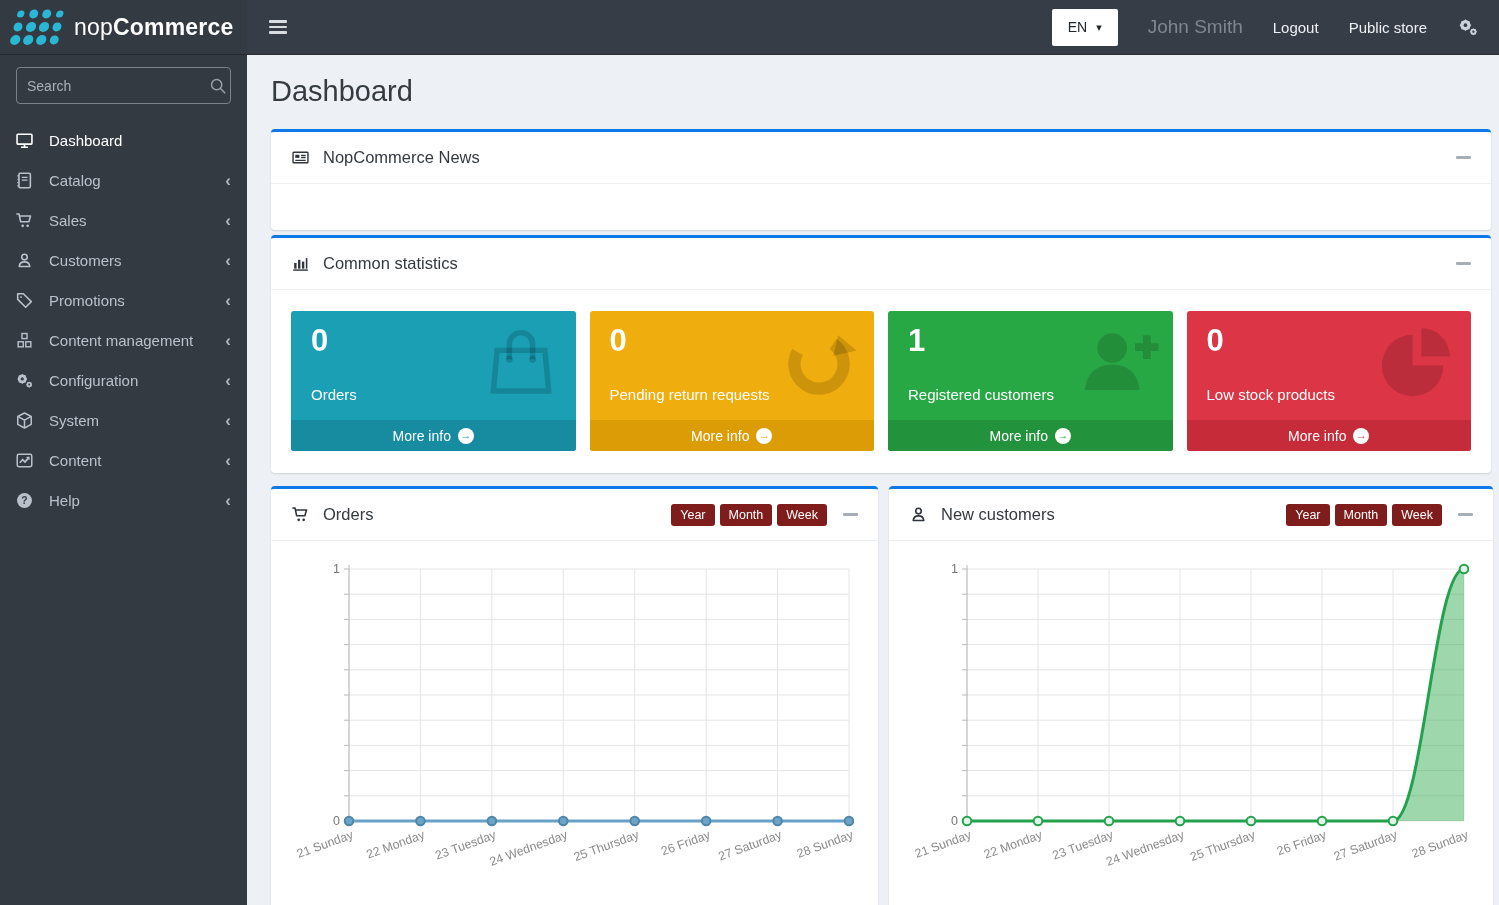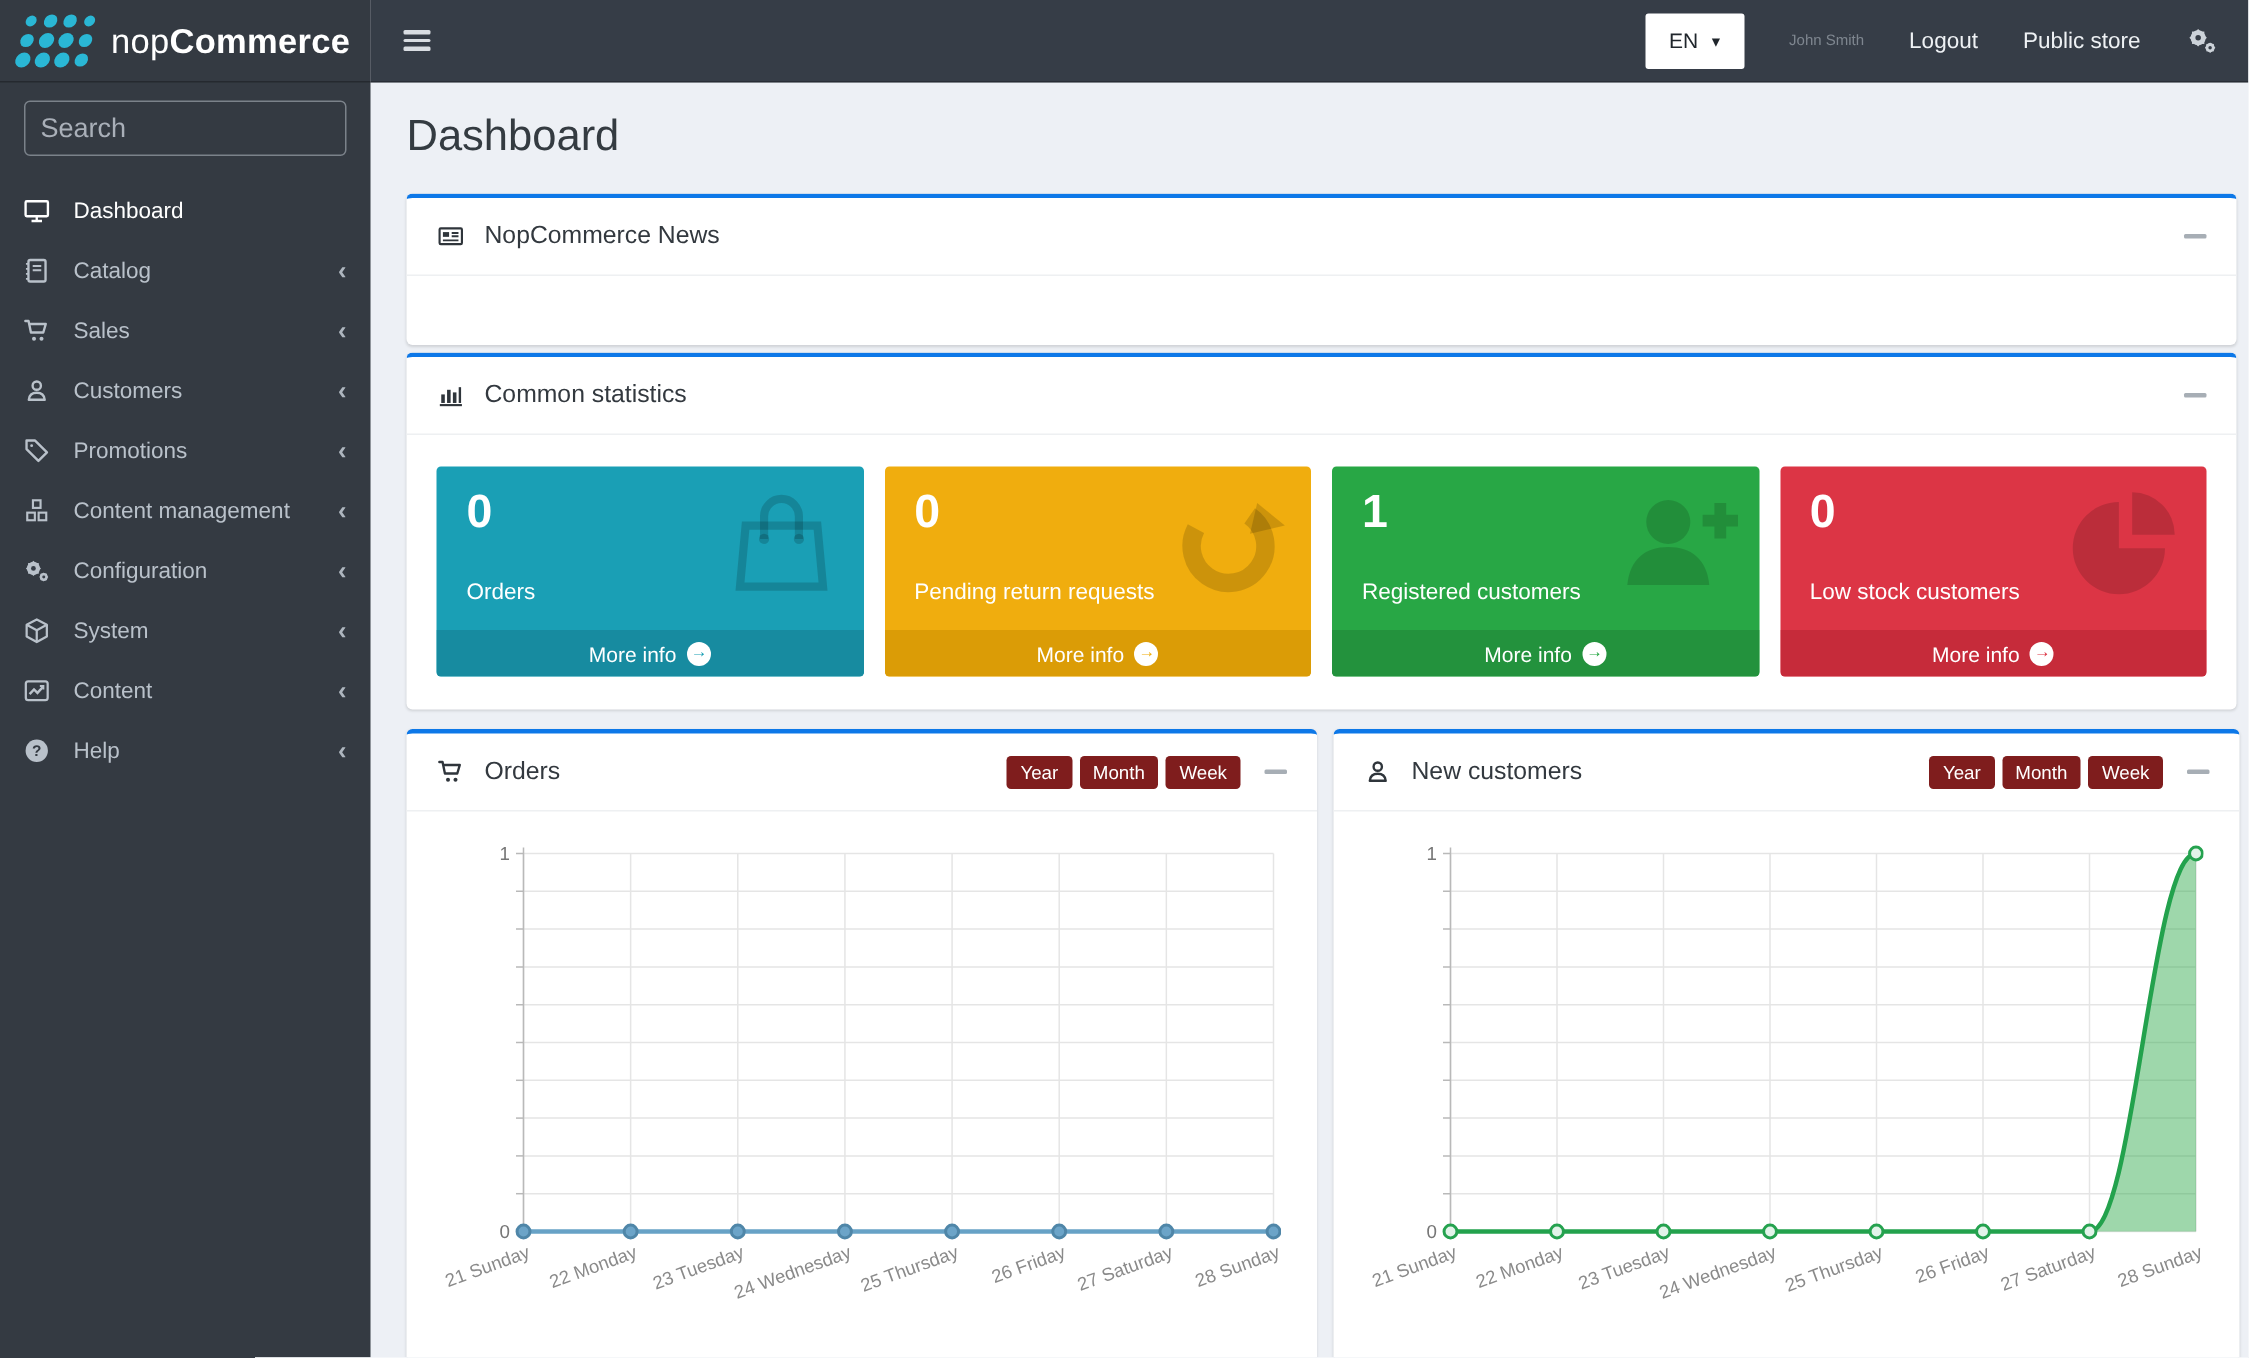--- a/index.html
+++ b/index.html
@@ -10,39 +10,39 @@
   .sidebar{flex:0 0 247px;width:247px;background:#343a42;display:flex;flex-direction:column;overflow:hidden}
   .logo{height:55px;flex:0 0 55px;display:flex;align-items:center;padding-left:13px;background:#343a42;border-bottom:1px solid rgba(0,0,0,.28)}
   .logo-dots{display:grid;grid-template-columns:repeat(4,10px);grid-auto-rows:10px;gap:3px;transform:skewX(-12deg)}
   .logo-dots i{display:block;border-radius:50%;background:#2ab7d5}
   .logo-dots i.s{transform:scale(.72)}
   .logo-dots i.m{transform:scale(.88)}
   .logo-text{color:#fff;font-size:23px;margin-left:12px;font-weight:300;letter-spacing:.2px}
   .logo-text b{font-weight:700}
   .search-wrap{padding:12px 16px 8px}
   .search-box{display:flex;align-items:center;height:37px;border:1px solid #7b828a;border-radius:4px;padding:0 10px;background:#343a42}
-  .search-box input{flex:1;background:transparent;border:none;outline:none;color:#dfe3e8;font-size:18px;font-family:inherit}
+  .search-box input{flex:1;background:transparent;border:none;outline:none;color:#dfe3e8;font-size:14px;font-family:inherit}
   .search-box input::placeholder{color:#a9afb8}
   .search-box .sicon{width:20px;height:20px;color:#9aa1a9;display:flex}
   .menu{list-style:none;margin-top:8px}
   .menu li{display:flex;align-items:center;height:40px;padding:0 16px 0 15px;color:#b9c1ca;font-size:15px;cursor:pointer}
   .menu li.active{color:#fff}
   .menu .micon{width:24px;height:20px;display:flex;align-items:center;margin-right:10px;color:inherit}
   .menu .micon svg{width:19px;height:19px}
   .menu .chev{margin-left:auto;font-size:17px;font-weight:bold;color:#aeb6bf;line-height:1}
 
   
   .main{flex:1;display:flex;flex-direction:column;min-width:0}
   .topbar{height:55px;flex:0 0 55px;background:#363d47;display:flex;align-items:center;padding:0 20px;border-bottom:1px solid rgba(0,0,0,.25)}
   .hamburger{display:flex;flex-direction:column;gap:3px;cursor:pointer;padding:4px 2px}
   .hamburger span{width:18px;height:2.4px;background:#d9dde2;border-radius:1px}
   .topbar-right{margin-left:auto;display:flex;align-items:center;gap:30px}
   .lang-select{background:#fff;color:#20262c;height:37px;width:66px;display:flex;align-items:center;justify-content:center;gap:9px;font-size:14px;border-radius:2px;cursor:pointer}
   .lang-select .caret{font-size:11px}
-  .user-name{color:#7e868f;font-size:10px}
+  .user-name{color:#7e868f;font-size:19px}
   .top-link{color:#eef1f4;font-size:15px;cursor:pointer;text-decoration:none}
   .gear-btn{width:22px;height:22px;color:#ccd2d9;display:flex;cursor:pointer}
 
   
   .content{flex:1;padding:14px 8px 0 24px;overflow:hidden}
   .page-title{font-size:29px;color:#343b41;font-weight:500;margin:6px 0 21px}
 
   .panel{background:#fff;border-top:3px solid #0d78e8;border-radius:4px;box-shadow:0 1px 2px rgba(0,0,0,.13)}
   .panel-header{height:52px;display:flex;align-items:center;padding:0 20px;border-bottom:1px solid #eef0f2}
   .panel-title{font-size:16.5px;color:#33393f;display:flex;align-items:center}
@@ -354,21 +354,21 @@
                 <span>More info</span>
                 <span class="circle-arrow">
                     <span class="arrow-glyph" style="color: rgb(40, 167, 69);">→</span>
                   </span>
               </a>
             </div>
 
             <div class="stat-card" style="background: rgb(220, 53, 69);">
               <div class="stat-top">
                 <div class="stat-value">0</div>
-                <div class="stat-label">Low stock customers</div>
+                <div class="stat-label">Low stock products</div>
                 <span class="stat-icon"><svg viewBox="0 0 24 24" fill="rgba(0,0,0,.15)">
                       <path d="M11 13V4a9 9 0 109 9z"></path>
                       <path d="M13.6 10.4V2.1a8.3 8.3 0 018.3 8.3z"></path>
                     </svg></span>
               </div>
               <a class="stat-footer" style="background: rgb(198, 43, 58);">
                 <span>More info</span>
                 <span class="circle-arrow">
                     <span class="arrow-glyph" style="color: rgb(220, 53, 69);">→</span>
                   </span>

